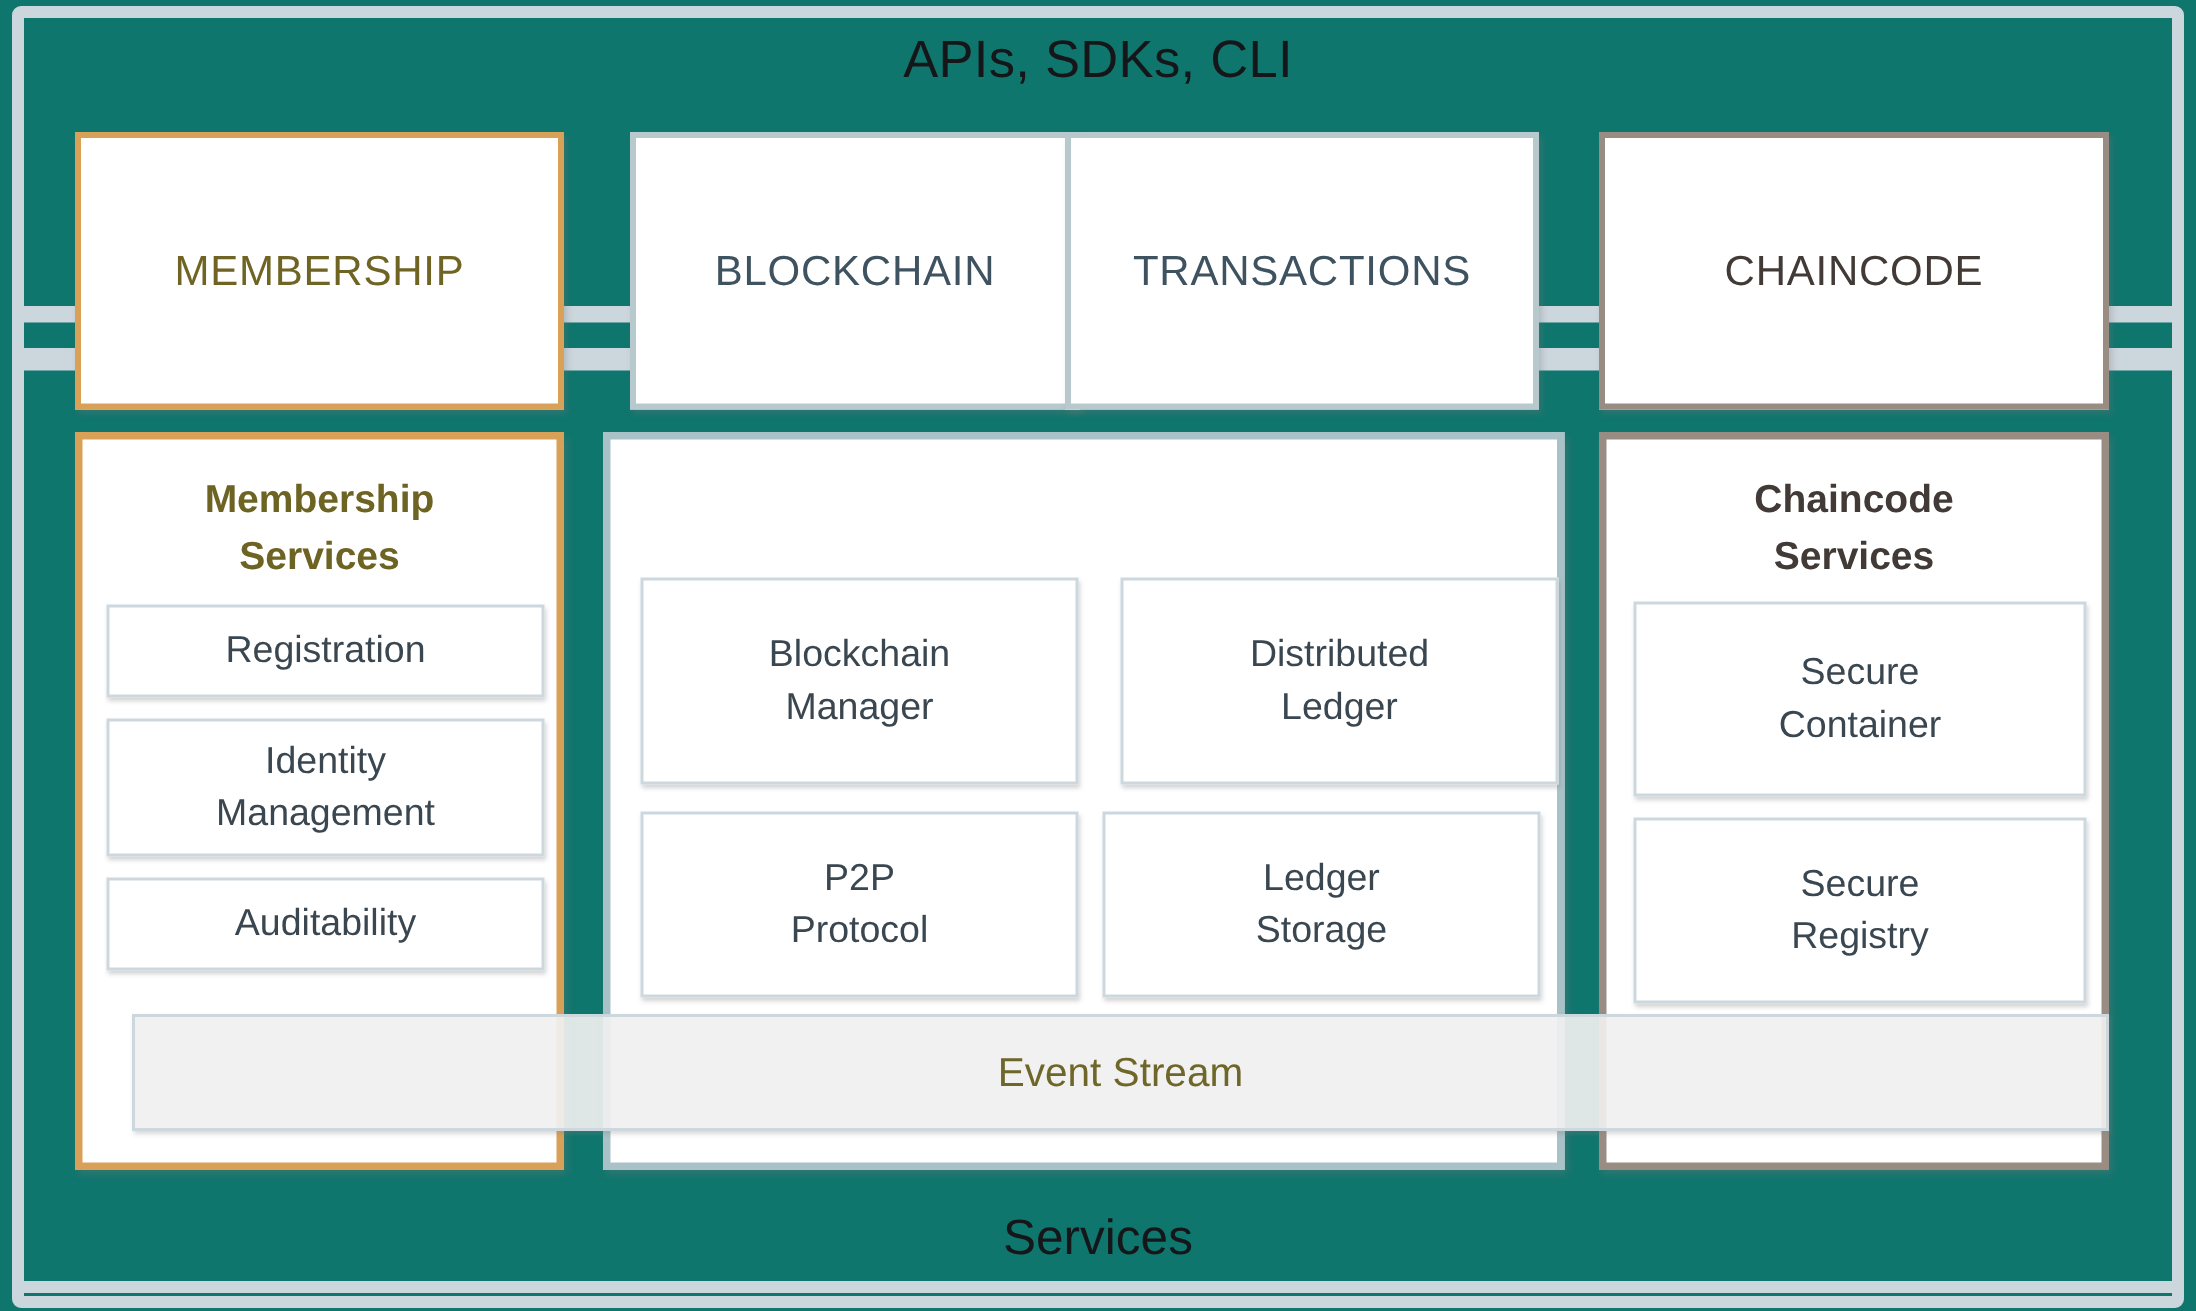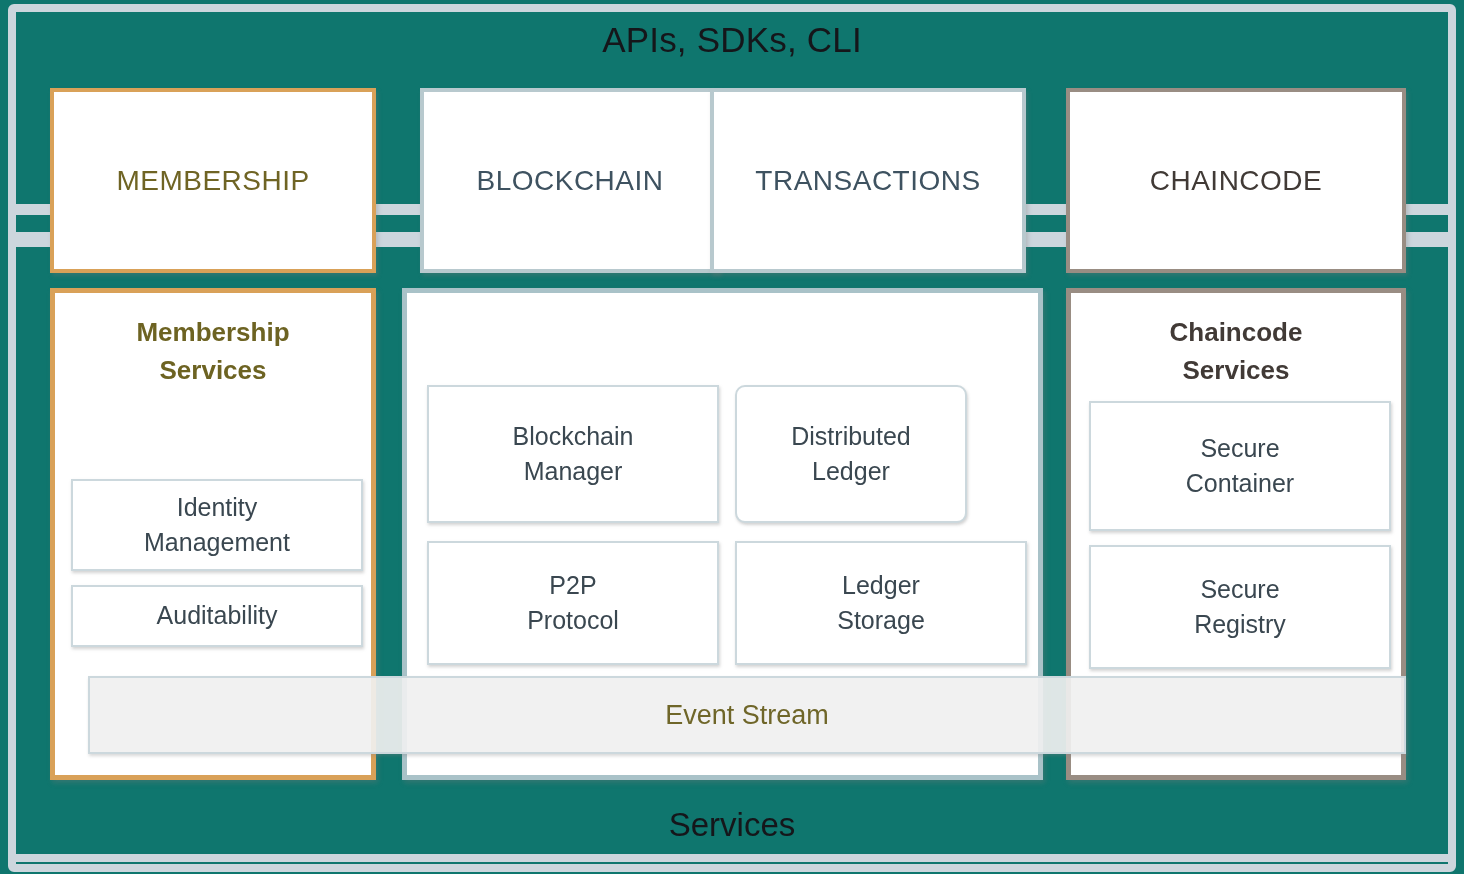--- a/index.html
+++ b/index.html
@@ -122,21 +122,21 @@
     white-space:pre-line;
   }
 
   
   #sub-registration{ left:16px; top:110px; width:292px; height:62px; }
   #sub-identity{     left:16px; top:186px; width:292px; height:92px;text-align:center; }
   #sub-auditability{ left:16px; top:292px; width:292px; height:62px; }
 
   
   #sub-consensus{ left:20px;  top:92px;  width:292px; height:138px; }
-  #sub-ledger{    left:328px; top:92px;  width:232px; height:138px;border-radius:10px; }
+  #sub-ledger{    left:340px; top:92px;  width:292px; height:138px; }
   #sub-p2p{       left:20px;  top:248px; width:292px; height:124px; }
   #sub-storage{   left:328px; top:248px; width:292px; height:124px; }
 
   
   #sub-container{ left:18px; top:108px; width:302px; height:130px; }
   #sub-registry{  left:18px; top:252px; width:302px; height:124px; }
 
   
   #event-stream{
     position:absolute;
@@ -192,20 +192,23 @@
   <div class="cat-box" id="cat-transactions">
     <span>TRANSACTIONS</span>
   </div>
   <div class="cat-box" id="cat-chaincode">
     <span>CHAINCODE</span>
   </div>
 
   <div class="panel" id="panel-membership">
     <div class="panel-title" id="title-membership">Membership
 Services</div>
+    <div class="sub-box" id="sub-registration">
+      <span>Registration</span>
+    </div>
     <div class="sub-box" id="sub-identity">
       <span>Identity
 Management</span>
     </div>
     <div class="sub-box" id="sub-auditability">
       <span>Auditability</span>
     </div>
   </div>
 
   <div class="panel" id="panel-blockchain">

